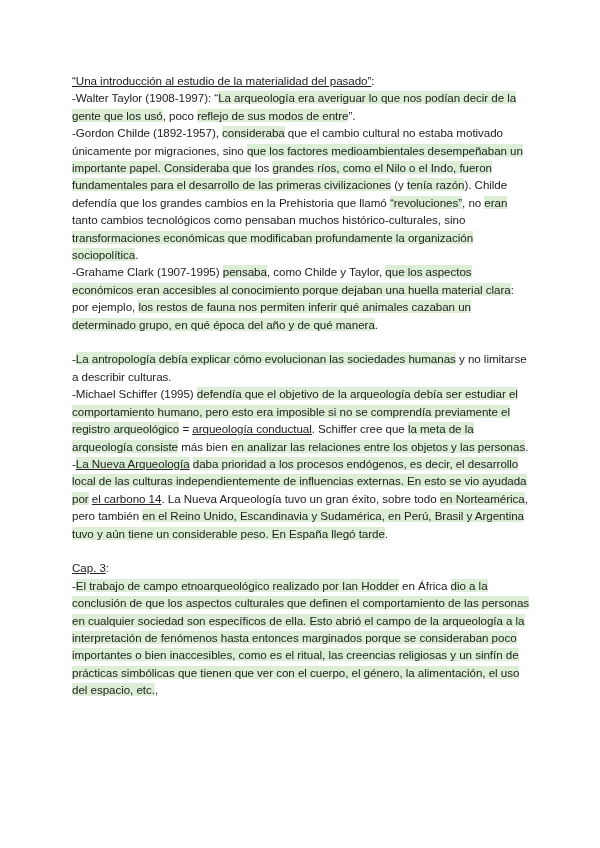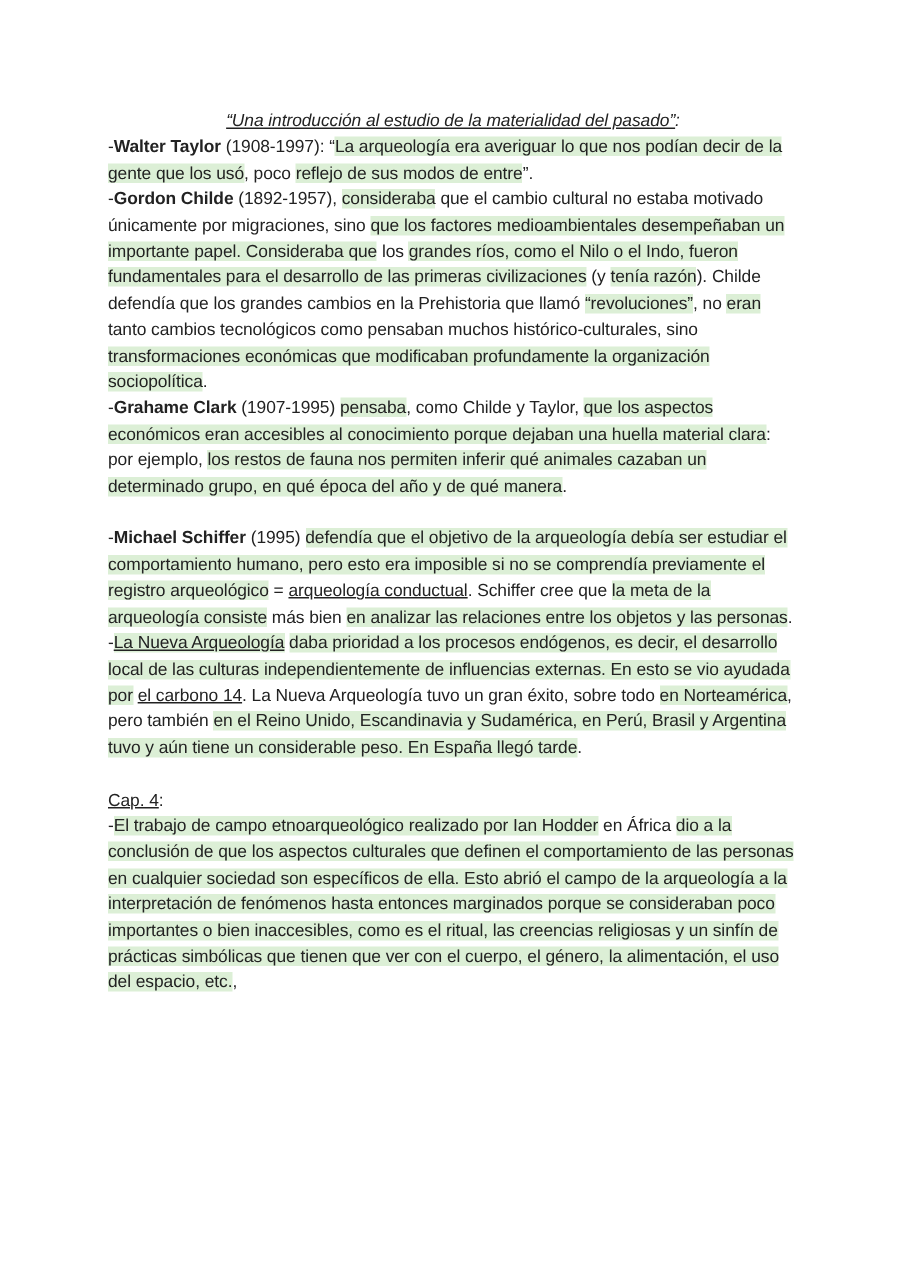--- a/index.html
+++ b/index.html
@@ -3,36 +3,37 @@
 <meta charset="utf-8">
 <style>
   html, body { margin: 0; padding: 0; background: #ffffff; }
   body { width: 600px; height: 848px; position: relative; overflow: hidden; }
   .page {
     position: absolute; left: 72px; top: 72px; width: 460px;
     font-family: "Liberation Sans", sans-serif;
     font-size: 11.6px; line-height: 17.4px; color: #222222;
     letter-spacing: -0.05px;
   }
-  .title { text-align: center; font-style: italic; }
+  .title { text-align: left; }
   .u { text-decoration: underline; }
-  .b { font-weight: bold; margin-top: 27px; }
+  .b { font-weight: normal; margin-top: 27px; }
   .hl { background: #dcefd6; }
   p { margin: 0; }
   .gap { height: 17.4px; }
 </style>
 </head>
 <body>
 
 <div class="page">
   <p class="title"><span class="u">“Una introducción al estudio de la materialidad del pasado”</span><span>:</span></p>
   <div id="chapters">
       <p><span class="">-</span><span class="b">Walter Taylor</span><span class=""> (1908-1997): “</span><span class="hl">La arqueología era averiguar lo que nos podían decir de la gente que los usó</span><span class="">, poco </span><span class="hl">reflejo de sus modos de entre</span><span class="">”.</span></p>
       <p><span class="">-</span><span class="b">Gordon Childe</span><span class=""> (1892-1957), </span><span class="hl">consideraba</span><span class=""> que el cambio cultural no estaba motivado únicamente por migraciones, sino </span><span class="hl">que los factores medioambientales desempeñaban un importante papel. Consideraba que</span><span class=""> los </span><span class="hl">grandes ríos, como el Nilo o el Indo, fueron fundamentales para el desarrollo de las primeras civilizaciones</span><span class=""> (y </span><span class="hl">tenía razón</span><span class="">). Childe defendía que los grandes cambios en la Prehistoria que llamó </span><span class="hl">“revoluciones”</span><span class="">, no </span><span class="hl">eran</span><span class=""> tanto cambios tecnológicos como pensaban muchos histórico-culturales, sino </span><span class="hl">transformaciones económicas que modificaban profundamente la organización sociopolítica</span><span class="">.</span></p>
       <p><span class="">-</span><span class="b">Grahame Clark</span><span class=""> (1907-1995) </span><span class="hl">pensaba</span><span class="">, como Childe y Taylor, </span><span class="hl">que los aspectos económicos eran accesibles al conocimiento porque dejaban una huella material clara</span><span class="">: por ejemplo, </span><span class="hl">los restos de fauna nos permiten inferir qué animales cazaban un determinado grupo, en qué época del año y de qué manera</span><span class="">.</span></p>
       <div class="gap"></div>
+      <p><span class="">-</span><span class="hl">La antropología debía explicar cómo evolucionan las sociedades humanas</span><span class=""> y no limitarse a describir culturas.</span></p>
       <p><span class="">-</span><span class="b">Michael Schiffer</span><span class=""> (1995) </span><span class="hl">defendía que el objetivo de la arqueología debía ser estudiar el comportamiento humano, pero esto era imposible si no se comprendía previamente el registro arqueológico</span><span class=""> = </span><span class="u">arqueología conductual</span><span class="">. Schiffer cree que </span><span class="hl">la meta de la arqueología consiste</span><span class=""> más bien </span><span class="hl">en analizar las relaciones entre los objetos y las personas</span><span class="">.</span></p>
       <p><span class="">-</span><span class="u hl">La Nueva Arqueología</span><span class=""> </span><span class="hl">daba prioridad a los procesos endógenos, es decir, el desarrollo local de las culturas independientemente de influencias externas. En esto se vio ayudada por</span><span class=""> </span><span class="u">el carbono 14</span><span class="">. La Nueva Arqueología tuvo un gran éxito, sobre todo </span><span class="hl">en Norteamérica</span><span class="">, pero también </span><span class="hl">en el Reino Unido, Escandinavia y Sudamérica, en Perú, Brasil y Argentina tuvo y aún tiene un considerable peso. En España llegó tarde</span><span class="">.</span></p>
       <div class="gap"></div>
-      <p><span class="u">Cap. 4</span>:</p>
+      <p><span class="u">Cap. 3</span>:</p>
       <p><span class="">-</span><span class="hl">El trabajo de campo etnoarqueológico realizado por Ian Hodder</span><span class=""> en África </span><span class="hl">dio a la conclusión de que los aspectos culturales que definen el comportamiento de las personas en cualquier sociedad son específicos de ella. Esto abrió el campo de la arqueología a la interpretación de fenómenos hasta entonces marginados porque se consideraban poco importantes o bien inaccesibles, como es el ritual, las creencias religiosas y un sinfín de prácticas simbólicas que tienen que ver con el cuerpo, el género, la alimentación, el uso del espacio, etc.</span><span class="">,</span></p>
     </div>
 </div>
 
 </body></html>

